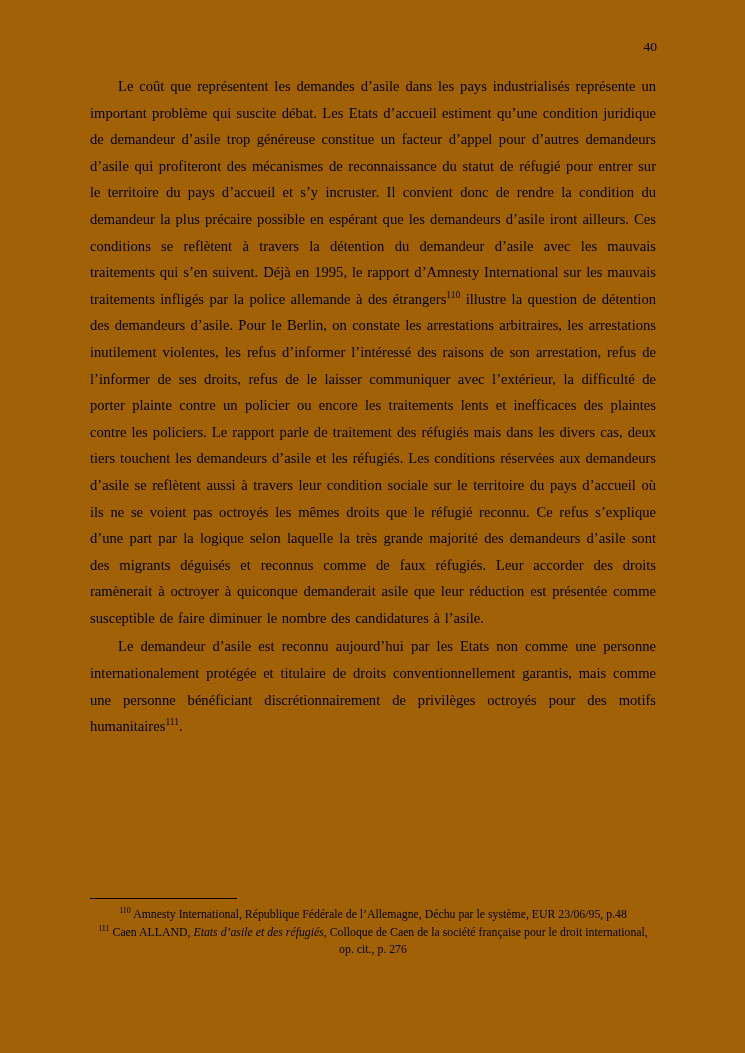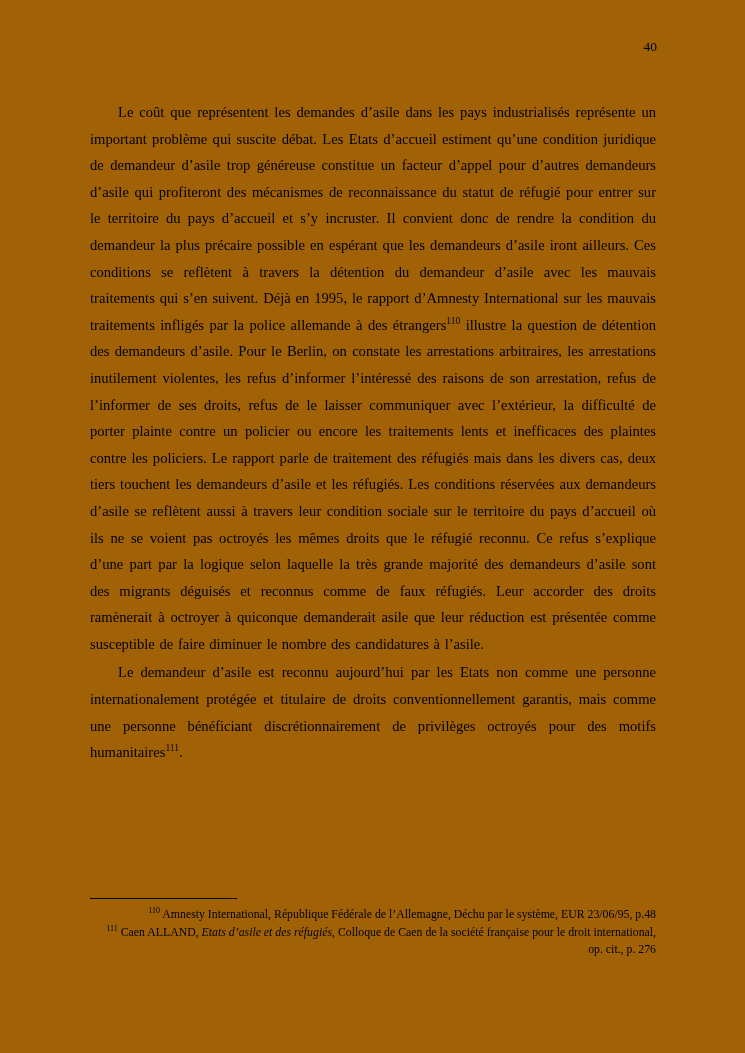--- a/index.html
+++ b/index.html
@@ -15,21 +15,21 @@
   }
   .page-number {
     position: absolute;
     top: 40px;
     right: 88px;
     font-size: 13.5px;
     line-height: 1;
   }
   .content {
     position: absolute;
-    top: 99px;
+    top: 73px;
     left: 90px;
     width: 566px;
   }
   p.para {
     margin: 0;
     text-align: justify;
     text-indent: 28px;
     font-size: 14.6px;
     line-height: 26.6px;
     word-spacing: 1px;
@@ -51,21 +51,21 @@
     line-height: 17.5px;
   }
   .footnote-rule {
     width: 147px;
     height: 0;
     border-top: 1px solid #000000;
     margin-bottom: 7px;
   }
   p.footnote {
     margin: 0;
-    text-align: right;
+    text-align: center;
   }
   p.footnote sup.fn-ref {
     font-size: 8px;
   }
   .fn-italic { font-style: italic; }
 </style>
 </head>
 <body>
 
 <div class="page">

